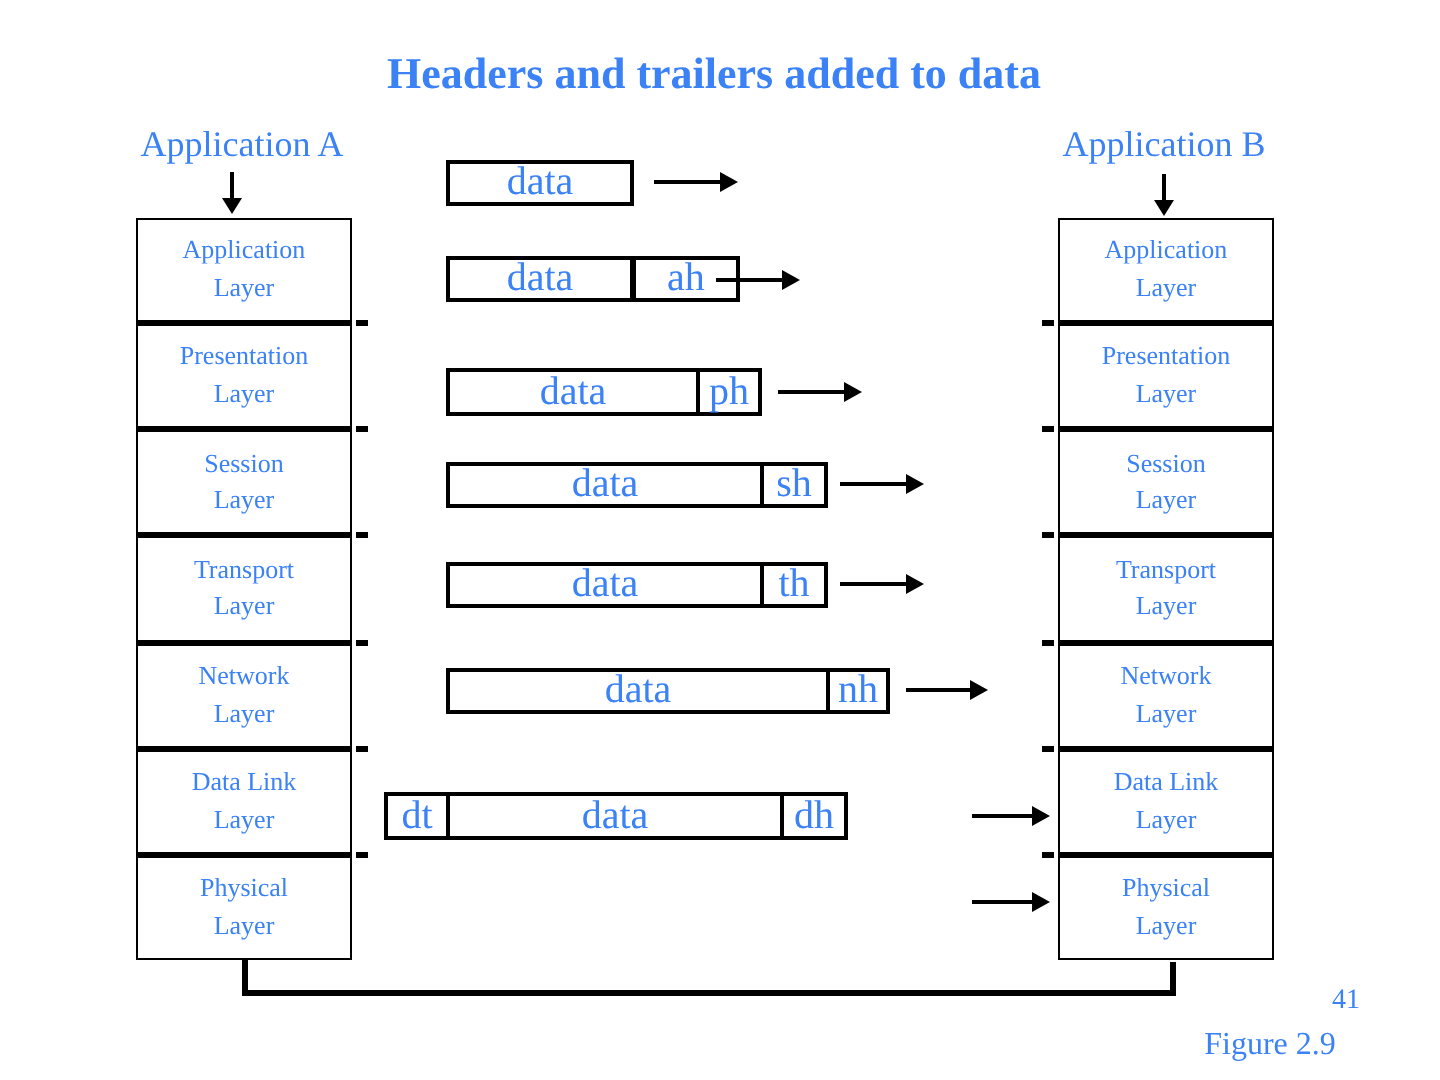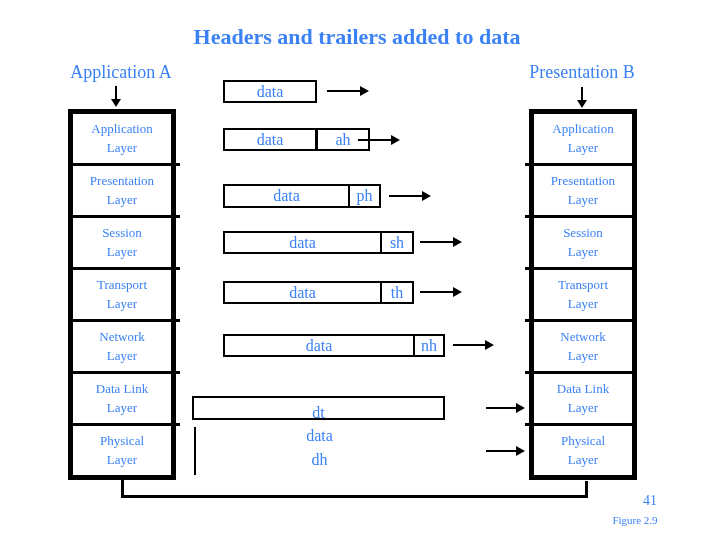--- a/index.html
+++ b/index.html
@@ -12,63 +12,63 @@
   .app-label{position:absolute;font-size:18px;text-align:center;width:160px;}
   .app-label-a{left:41px;top:62px;}
   .app-label-b{left:502px;top:62px;}
 
   .varrow-line{position:absolute;width:2px;height:13px;background:#000;}
   .varrow-head{position:absolute;width:0;height:0;
                border-left:5px solid transparent;border-right:5px solid transparent;
                border-top:8px solid #000;}
 
   .stack{position:absolute;top:109px;width:108px;height:371px;
-         border:5px solid #000000;box-sizing:border-box;
+         border:1px solid #000000;box-sizing:border-box;
          display:flex;flex-direction:column;}
   .stack-left{left:68px;}
   .stack-right{left:529px;}
   .layer{flex:1;border-bottom:3px solid #000;position:relative;
          display:flex;align-items:center;justify-content:center;
          text-align:center;font-size:13px;line-height:1.45;white-space:pre-line;}
   .layer:last-child{border-bottom:none;}
   .stack-left .layer:not(:last-child)::after{content:"";position:absolute;
          right:-9px;bottom:-3px;width:6px;height:3px;background:#000;}
   .stack-right .layer:not(:last-child)::after{content:"";position:absolute;
          left:-9px;bottom:-3px;width:6px;height:3px;background:#000;}
 
   .fbox{position:absolute;border:2px solid #000;box-sizing:border-box;
-        display:flex;font-size:16px;background:#fff;}
+        display:flex;font-size:20px;background:#fff;}
   .seg{display:flex;align-items:center;justify-content:center;height:100%;}
   .seg-grow{flex:1;}
   .seg-div{border-left:2px solid #000;}
 
   .harrow-line{position:absolute;height:2px;background:#000;}
   .harrow-head{position:absolute;width:0;height:0;
                border-top:5px solid transparent;border-bottom:5px solid transparent;
                border-left:9px solid #000;}
 
   .cline{position:absolute;background:#000;}
 
   .page-number{position:absolute;left:620px;top:493px;width:60px;
-               text-align:center;font-size:14px;}
+               text-align:right;font-size:14px;}
   .figure-caption{position:absolute;left:593px;top:514px;width:84px;
-                  text-align:center;font-size:11px;}
+                  text-align:center;font-size:16px;}
 </style>
 </head>
 <body>
 
 <div class="slide">
 
   <div class="title">Headers and trailers added to data</div>
 
   <div class="app-label app-label-a">Application A</div>
   <div class="varrow-line" style="left:115px;top:86px;"></div>
   <div class="varrow-head" style="left:111px;top:99px;"></div>
 
-  <div class="app-label app-label-b">Presentation B</div>
+  <div class="app-label app-label-b">Application B</div>
   <div class="varrow-line" style="left:581px;top:87px;"></div>
   <div class="varrow-head" style="left:577px;top:100px;"></div>
 
   <div class="stack stack-left">
     <div class="layer">Application
 Layer</div>
     <div class="layer">Presentation
 Layer</div>
     <div class="layer">Session
 Layer</div>
@@ -135,21 +135,21 @@
   <div class="harrow-line" style="left:420px;top:291px;width:33px;"></div>
   <div class="harrow-head" style="left:453px;top:287px;"></div>
 
   <div class="fbox" style="left:223px;top:334px;width:222px;height:23px;">
     <div class="seg" style="flex:0 0 188px;">data</div>
     <div class="seg seg-grow seg-div">nh</div>
   </div>
   <div class="harrow-line" style="left:453px;top:344px;width:32px;"></div>
   <div class="harrow-head" style="left:485px;top:340px;"></div>
 
-  <div class="fbox" style="left:192px;top:396px;width:253px;height:24px;flex-direction:column;">
+  <div class="fbox" style="left:192px;top:396px;width:232px;height:24px;">
     <div class="seg" style="flex:0 0 29px;">dt</div>
     <div class="seg seg-grow seg-div">data</div>
     <div class="seg seg-div" style="flex:0 0 30px;">dh</div>
   </div>
   <div class="harrow-line" style="left:486px;top:407px;width:30px;"></div>
   <div class="harrow-head" style="left:516px;top:403px;"></div>
 
   <div class="harrow-line" style="left:486px;top:450px;width:30px;"></div>
   <div class="harrow-head" style="left:516px;top:446px;"></div>
 

